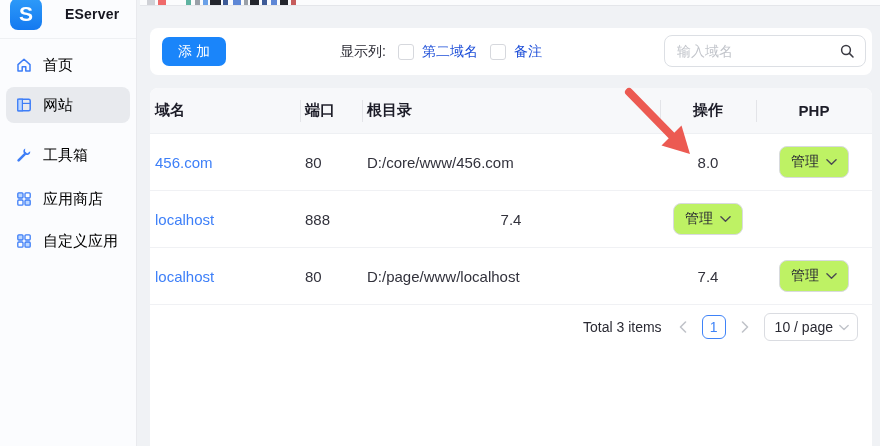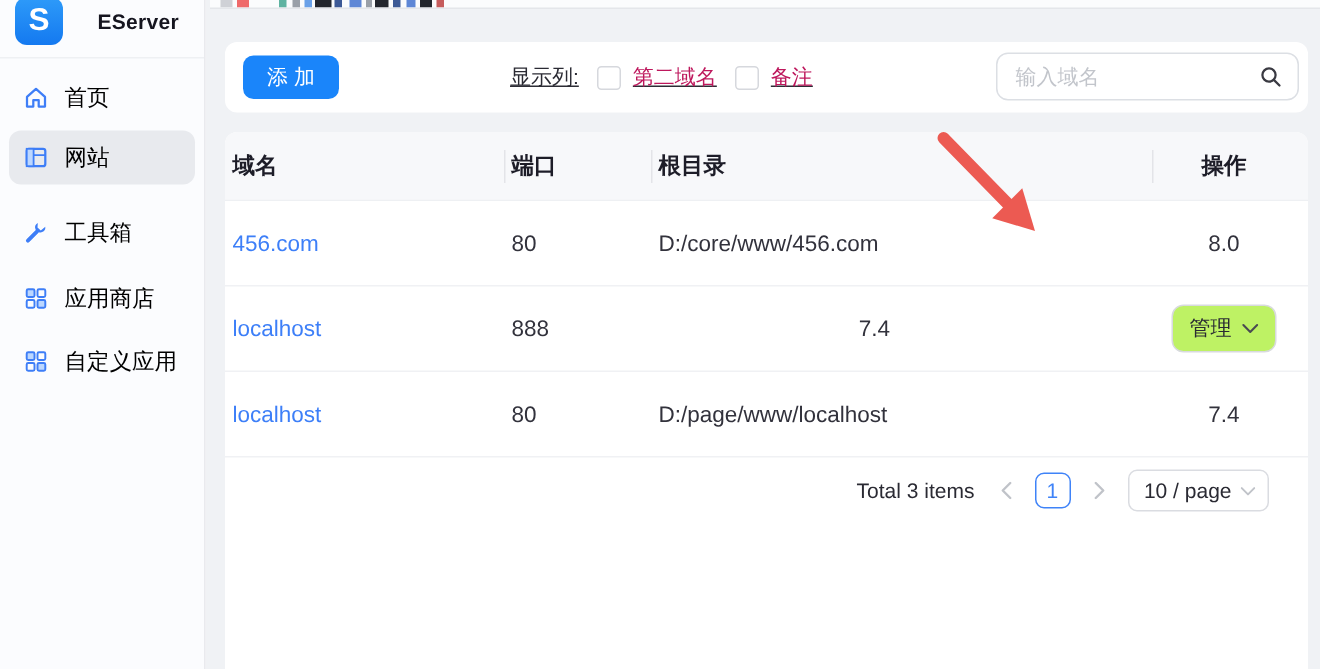--- a/index.html
+++ b/index.html
@@ -28,47 +28,47 @@
   .nav-item .nicon { width:18px; height:18px; margin-right:10px; flex:none; }
   .nav-item .nlabel { font-size:15px; color:#000000; }
   
   .card { position:absolute; left:150px; right:8px; background:#fff; }
   .toolbar-card { top:28px; height:47px; border-radius:8px; }
   .table-card { top:88px; bottom:0; border-radius:8px 8px 0 0; }
   
   .btn-add { position:absolute; left:12px; top:9px; width:64px; height:29px; border:none;
     border-radius:7px; background:#1a85fa; color:#fff; font-size:14px;
     font-family:inherit; cursor:pointer; }
-  .toggle-group { position:absolute; left:190px; top:0; bottom:0; display:flex; align-items:center; gap:12px;text-decoration:underline; }
+  .toggle-group { position:absolute; left:190px; top:0; bottom:0; display:flex; align-items:center; gap:12px; }
   .toggle-group .grp-label { font-size:14px; color:#2a2a33; }
   .toggle { display:flex; align-items:center; gap:8px; cursor:pointer; }
   .checkbox { width:16px; height:16px; border:1px solid #d6d8dd; border-radius:3px; background:#fff; }
-  .toggle .t-label { font-size:14px; color:#be185d; }
+  .toggle .t-label { font-size:14px; color:#1d4ed8; }
   .search-box { position:absolute; right:6px; top:7px; width:202px; height:32px;
     border:1px solid #dcdfe4; border-radius:8px; background:#fff;
     display:flex; align-items:center; padding:0 10px 0 12px; }
   .search-box input { border:none; outline:none; flex:1; font-size:14px; color:#333;
     font-family:inherit; background:transparent; min-width:0; }
   .search-box input::placeholder { color:#c2c5cb; }
   
-  .thead, .trow { display:grid; grid-template-columns:150px 62px 298px 96px 1fr; align-items:center;gap:36px; }
+  .thead, .trow { display:grid; grid-template-columns:150px 62px 298px 96px 1fr; align-items:center; }
   .thead { height:46px; background:#f7f8fa; border-radius:8px 8px 0 0; border-bottom:1px solid #eef0f3; }
   .th { position:relative; font-size:15px; font-weight:bold; color:#1d1d28; padding-left:5px; }
   .th.c, .td.c { text-align:center; padding-left:0; }
   .th + .th::before { content:""; position:absolute; left:0; top:50%; transform:translateY(-50%);
     width:1px; height:22px; background:#e3e4e8; }
   .trow { height:57px; border-bottom:1px solid #f0f1f4; }
   .td { font-size:15px; color:#32323c; padding-left:5px; }
   .td a { color:#3d7ff8; text-decoration:none; cursor:pointer; }
   .btn-manage { display:inline-flex; align-items:center; justify-content:center; gap:7px;
     width:70px; height:32px; background:#bef264; border:1px solid #d8dade; border-radius:8px;
     font-size:14px; color:#2a2a33; font-family:inherit; cursor:pointer; }
   
   .pagination { height:44px; display:flex; align-items:center; justify-content:flex-end;
-    gap:10px; padding-right:26px; }
+    gap:10px; padding-right:14px; }
   .pg-total { font-size:14px; color:#2a2a33; margin-right:2px; }
   .pg-arrow { width:18px; height:24px; display:flex; align-items:center; justify-content:center; cursor:pointer; }
   .pg-page { width:24px; height:24px; border:1px solid #3f83f8; border-radius:6px; color:#3f83f8;
     font-size:14px; display:flex; align-items:center; justify-content:center; background:#fff; cursor:pointer; }
   .pg-size { height:28px; min-width:94px; border:1px solid #dadce1; border-radius:6px; background:#fff;
     display:flex; align-items:center; justify-content:space-between; padding:0 8px 0 10px;
     font-size:14px; color:#2a2a33; cursor:pointer; gap:6px; }
   
   .anno-arrow { position:absolute; left:618px; top:84px; z-index:10; pointer-events:none; }
 </style>

